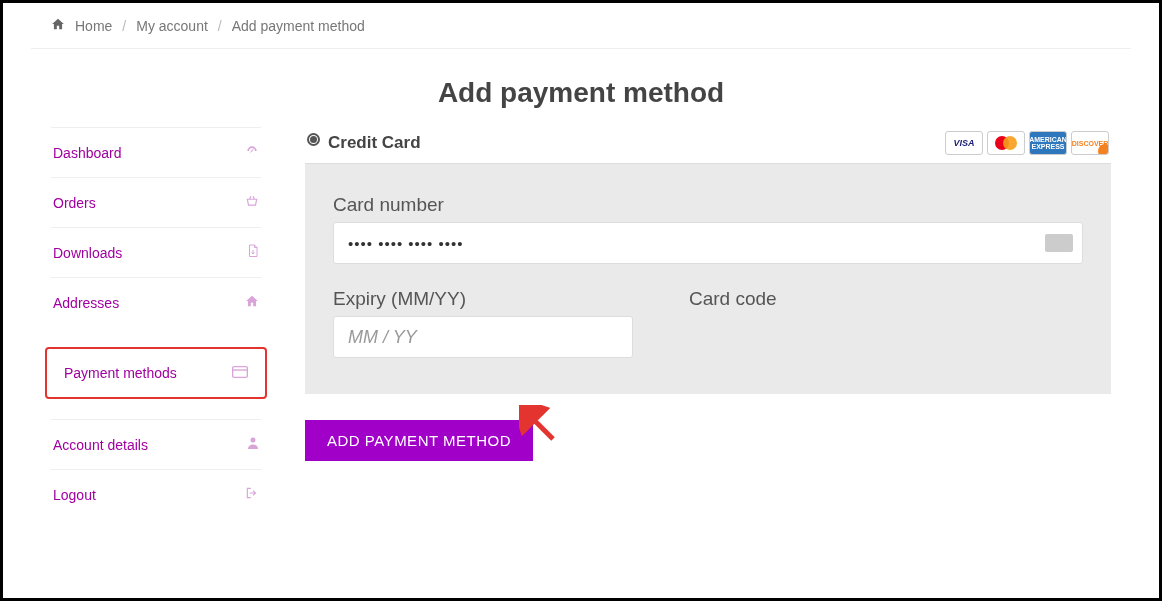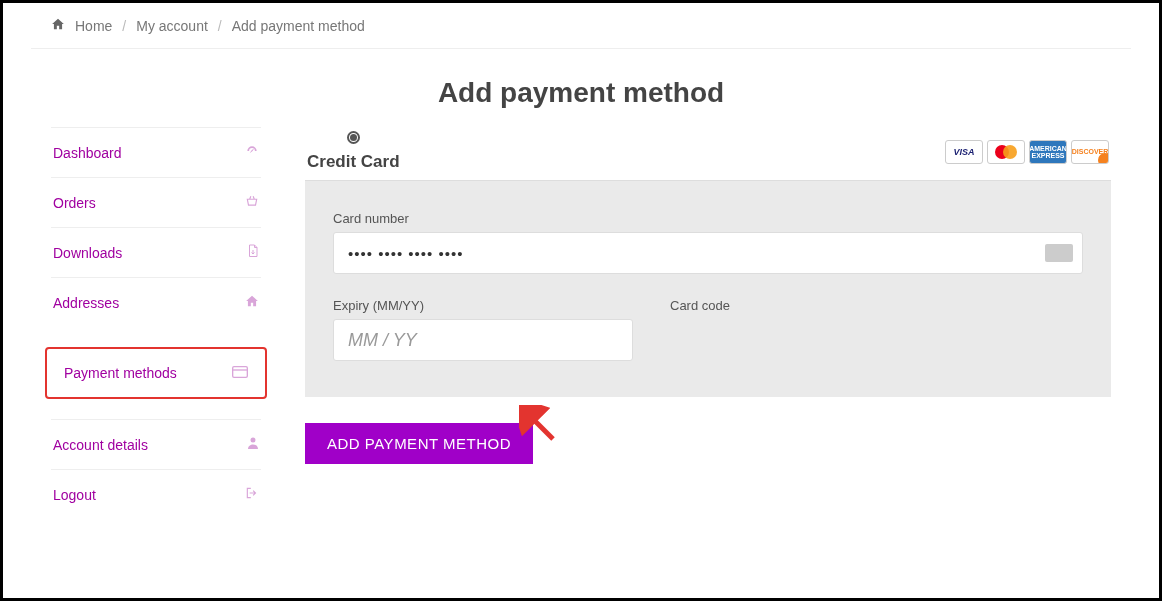--- a/index.html
+++ b/index.html
@@ -65,21 +65,21 @@
   }
   
   .main { flex: 1; }
   .pm-header {
     display: flex;
     align-items: center;
     justify-content: space-between;
     border-bottom: 1px solid #ddd;
     padding: 4px 2px 8px;
   }
-  .pm-header-left { display: flex; align-items: center; gap: 8px; flex-direction: column; }
+  .pm-header-left { display: flex; gap: 8px; }
   .radio {
     width: 13px; height: 13px; border: 2px solid #555; border-radius: 50%;
     display: inline-flex; align-items: center; justify-content: center;
   }
   .radio .dot { width: 7px; height: 7px; background: #555; border-radius: 50%; }
   .pm-header-left .lbl { font-weight: 700; color: #444; font-size: 17px; }
   .card-logos { display: flex; gap: 4px; margin-left: 16px; }
   .card-logo {
     width: 38px; height: 24px; border: 1px solid #ccc; border-radius: 3px;
     display: flex; align-items: center; justify-content: center;
@@ -93,37 +93,37 @@
   .mc::before { background: #eb001b; left: 7px; }
   .mc::after { background: #f79e1b; left: 15px; opacity: 0.9; }
   .amex { background: #2e77bc; color: #fff; font-size: 7px; line-height: 1; text-align: center; }
   .discover { color: #f58220; font-size: 7px; }
   .discover::after { content:""; position:absolute; right:-4px; bottom:-4px; width:14px; height:14px; background:#f58220; border-radius:50%; }
   .form-panel {
     background: #eaeaea;
     padding: 30px 28px 36px;
   }
   .form-label {
-    font-size: 13px; color: #555; margin-bottom: 6px; display: block;
+    font-size: 19px; color: #555; margin-bottom: 6px; display: block;
   }
   .input {
     background: #fff; border: 1px solid #ddd; border-radius: 3px;
     height: 42px; padding: 0 14px; font-size: 18px; color: #888;
     display: flex; align-items: center; width: 100%;
     font-family: inherit;
   }
   input.input::placeholder { color: #999; }
   input.input { outline: none; font-style: italic; }
   .card-row { position: relative; margin-bottom: 24px; }
   .card-row .chip {
     position: absolute; right: 10px; top: 50%; transform: translateY(-50%);
     width: 28px; height: 18px; background: #ccc; border-radius: 2px;
   }
   .dots { letter-spacing: 1px; color: #333; font-size: 15px; display:flex; align-items:center; height:100%; }
-  .row2 { display: flex; gap: 37px; }
+  .row2 { display: flex; gap: 56px; }
   .col { flex: 0 0 auto; }
   .col.expiry { width: 300px; }
   .col.cvc { width: 160px; }
   .submit-btn {
     margin-top: 26px;
     background: #a000c8;
     color: #fff;
     border: none;
     padding: 12px 22px;
     font-size: 15px;

